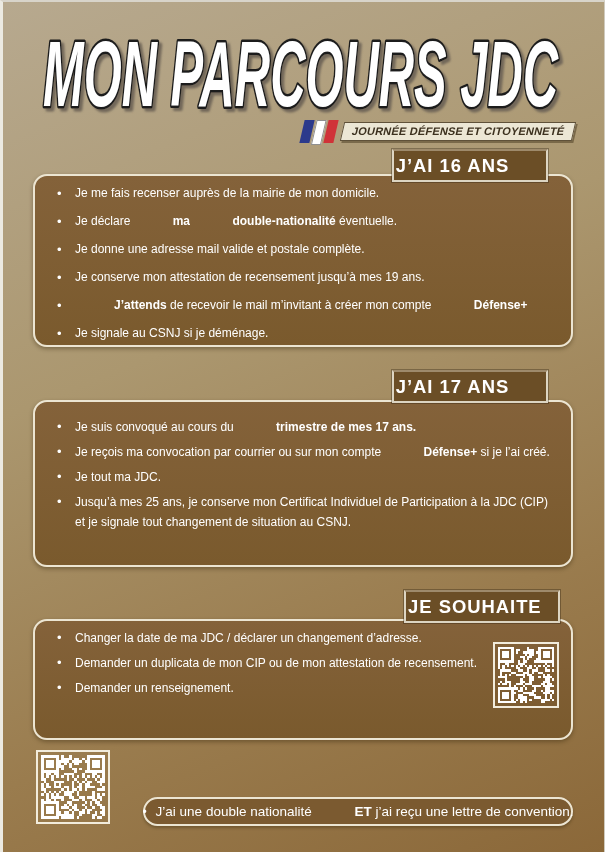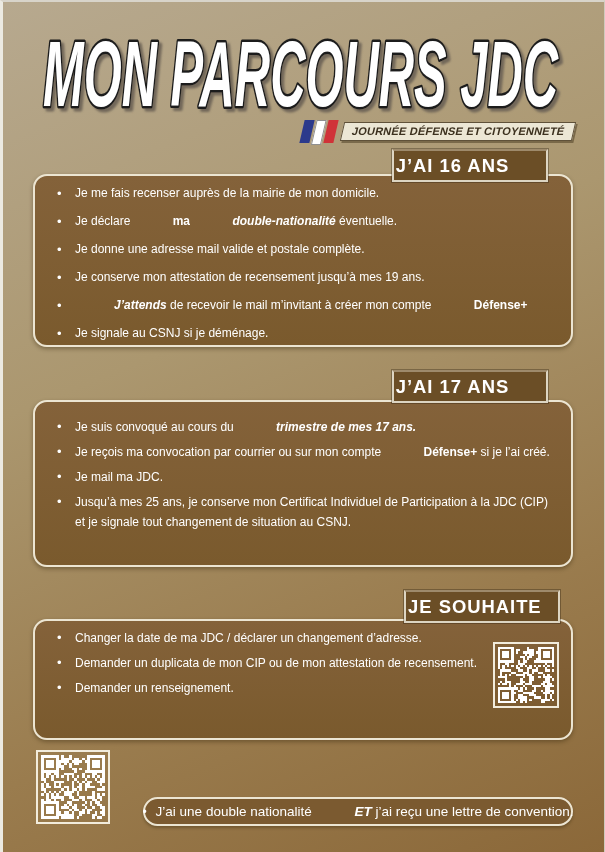--- a/index.html
+++ b/index.html
@@ -42,21 +42,21 @@
   .box li{position:relative;padding-left:22px;font-size:12px;}
   .box li::before{content:"•";position:absolute;left:4px;top:0;color:#fff;font-size:13px;}
   #box-0{top:172px;height:173px;padding-top:7px;}
   #box-0 li{line-height:21px;margin-bottom:7px;}
   #box-1{top:398px;height:167px;padding-top:15px;}
   #box-1 li{line-height:20px;margin-bottom:5px;}
   #box-2{top:617px;height:121px;padding-top:7px;display:flex;align-items:flex-start;}
   #box-2 ul{flex:1;}
   #box-2 li{line-height:20px;margin-bottom:5px;}
   #hdr-0{top:147px;} #hdr-1{top:368px;} #hdr-2{top:588px;margin-left:12px;}
-  .b{font-weight:bold;margin-left:39px;} .i{font-style:italic;}
+  .b{font-weight:bold;margin-left:39px;} .i{}
   .qr-frame{border:2px solid #f2ecdc;padding:3px;line-height:0;}
   .qr-frame svg{display:block;}
   #qr-souhaite{margin:14px 12px 0 4px;}
   #qr-bottom{position:absolute;left:33px;top:748px;}
   .pill{
     position:absolute;left:140px;top:795px;width:430px;height:29px;box-sizing:border-box;
     background:#7b5a30;border:2px solid #ece5d2;border-radius:16px;
     box-shadow:0 2px 3px rgba(50,35,10,.35);
     display:flex;align-items:center;justify-content:center;gap:9px;
     color:#fff;font-size:13.5px;white-space:nowrap;
@@ -106,21 +106,21 @@
         <li><span>Je conserve mon attestation de recensement jusqu’à mes 19 ans.</span></li>
         <li><span class="b i">J’attends</span><span> de recevoir le mail m’invitant à créer mon compte </span><span class="b">Défense+</span></li>
         <li><span>Je signale au CSNJ si je déménage.</span></li>
       </ul>
   </div>
 
   <div class="box" id="box-1">
     <ul>
         <li><span>Je suis convoqué au cours du </span><span class="b i">trimestre de mes 17 ans.</span></li>
         <li><span>Je reçois ma convocation par courrier ou sur mon compte </span><span class="b">Défense+</span><span> si je l’ai créé.</span></li>
-        <li><span>Je mail ma JDC.</span></li>
+        <li><span>Je tout ma JDC.</span></li>
         <li><span>Jusqu’à mes 25 ans, je conserve mon Certificat Individuel de Participation à la JDC (CIP) et je signale tout changement de situation au CSNJ.</span></li>
       </ul>
   </div>
 
   <div class="box" id="box-2">
     <ul>
         <li><span>Changer la date de ma JDC / déclarer un changement d’adresse.</span></li>
         <li><span>Demander un duplicata de mon CIP ou de mon attestation de recensement.</span></li>
         <li><span>Demander un renseignement.</span></li>
       </ul>

